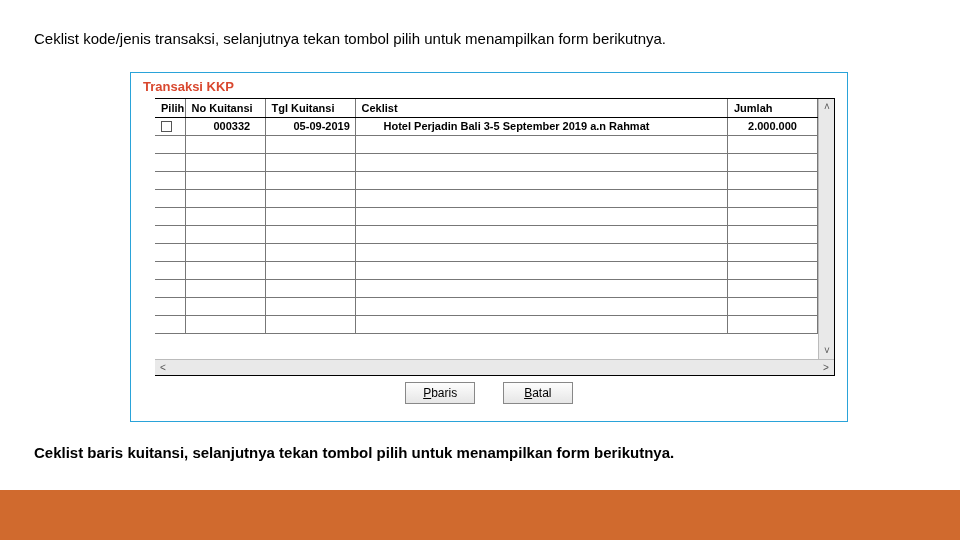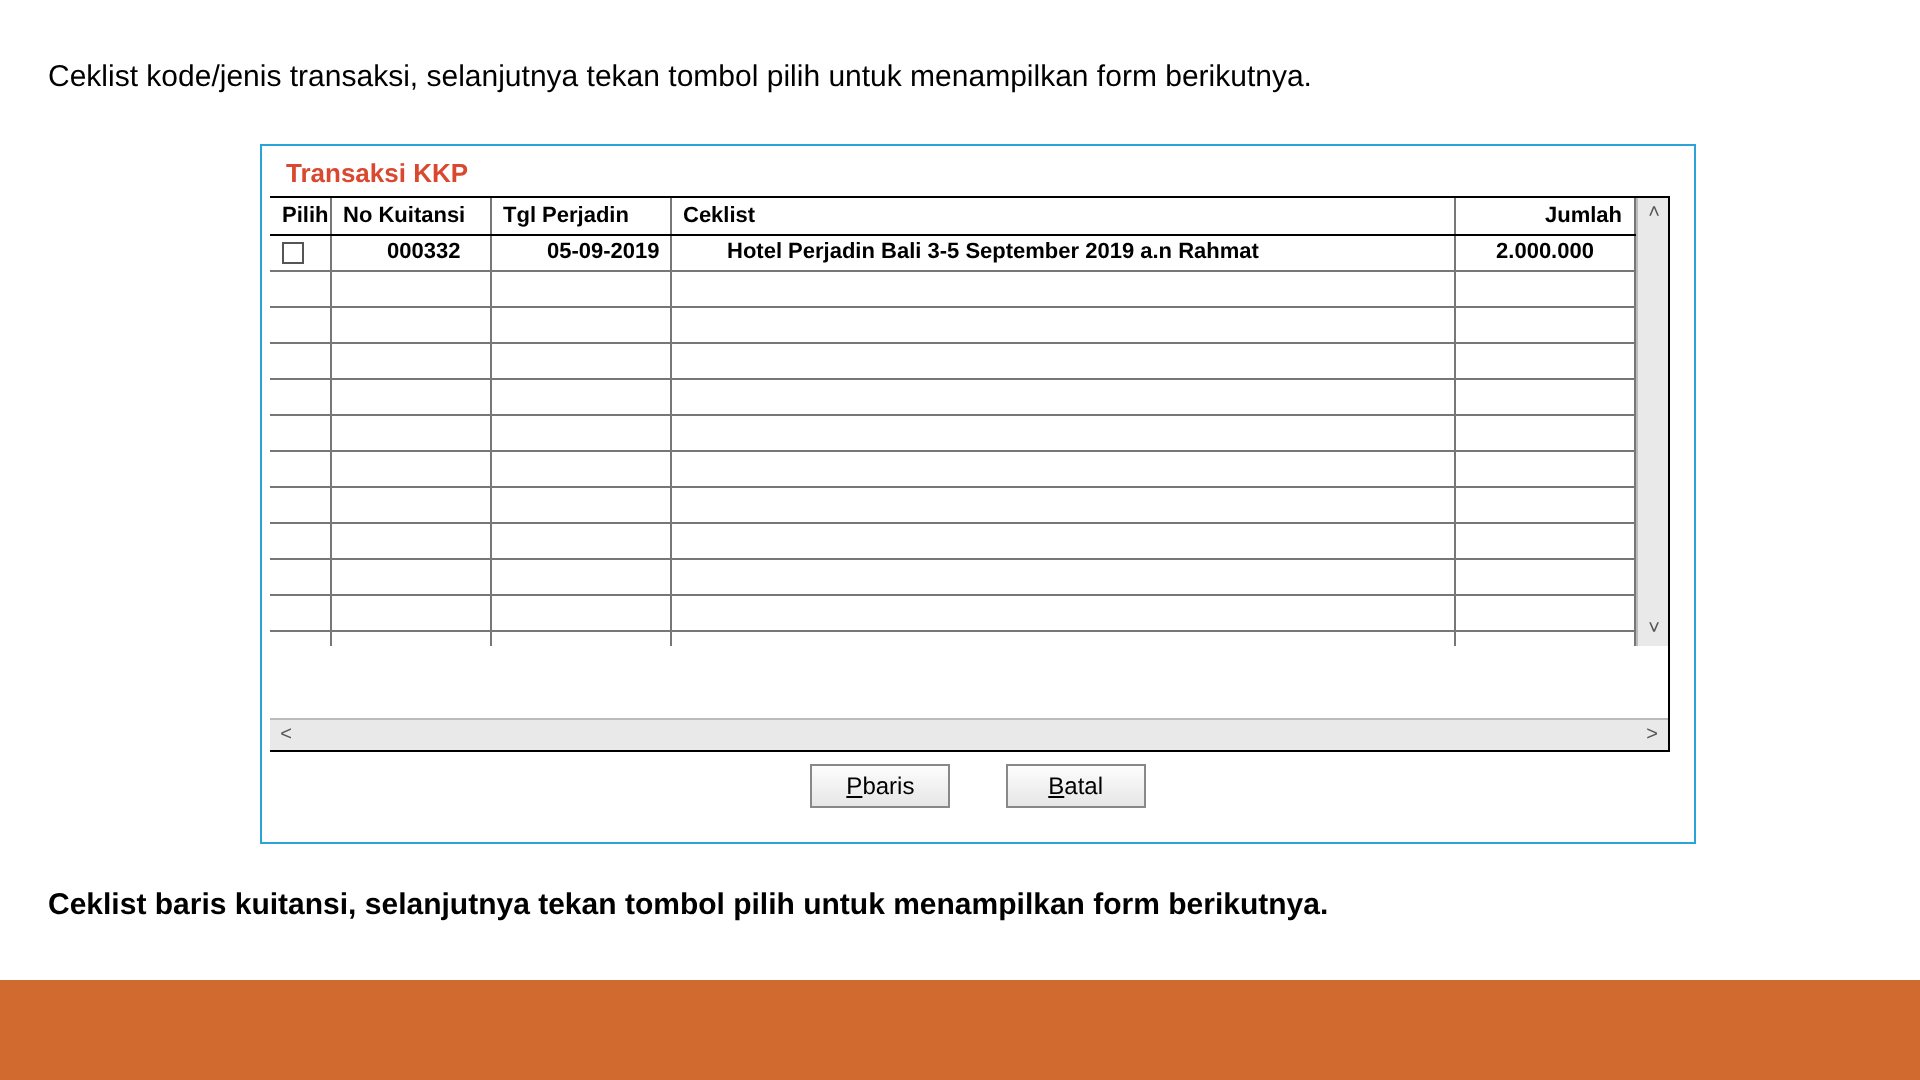--- a/index.html
+++ b/index.html
@@ -9,21 +9,21 @@
     width: 960px;
     height: 540px;
     background: #fff;
     font-family: "Segoe UI", Tahoma, Arial, sans-serif;
     font-size: 13px;
     color: #000;
     position: relative;
   }
   .instruction {
     position: absolute;
-    left: 24px;
+    left: 34px;
     font-size: 15px;
     color: #000;
   }
   .instr-top { top: 30px; }
   .instr-bot { top: 444px; font-family: Arial, sans-serif; font-weight: bold; }
   .window {
     position: absolute;
     left: 130px;
     top: 72px;
     width: 718px;
@@ -31,29 +31,28 @@
     border: 1px solid #2aa3d9;
     background: #fff;
   }
   .title {
     padding: 6px 12px 2px 12px;
     font-weight: bold;
     font-size: 13px;
     color: #d9482f;
   }
   .grid-wrap {
-    margin: 2px 12px 0 4px;
+    margin: 2px 12px 0 24px;
     height: 278px;
     border-top: 1px solid #000;
     border-right: 1px solid #000;
     border-bottom: 1px solid #000;
     position: relative;
     display: flex;
     flex-direction: column;
-    gap: 36px;
   }
   .grid-area {
     flex: 1;
     display: flex;
     overflow: hidden;
   }
   table {
     border-collapse: collapse;
     width: 100%;
     table-layout: fixed;
@@ -150,23 +149,23 @@
             <col class="col-pilih">
               <col class="col-kuit">
               <col class="col-tgl">
               <col class="col-ura">
               <col class="col-jml">
           </colgroup>
           <thead>
             <tr>
               <th>Pilih</th>
               <th>No Kuitansi</th>
-              <th>Tgl Perjadin</th>
+              <th>Tgl Kuitansi</th>
               <th>Ceklist</th>
-              <th style="text-align:right">Jumlah</th>
+              <th style="">Jumlah</th>
             </tr>
           </thead>
           <tbody>
             <tr>
               <td><span class="chk"></span></td>
               <td class="bold">000332</td>
               <td class="bold">05-09-2019</td>
               <td class="bold">Hotel Perjadin Bali 3-5 September 2019 a.n Rahmat</td>
               <td class="amt">2.000.000</td>
             </tr>

